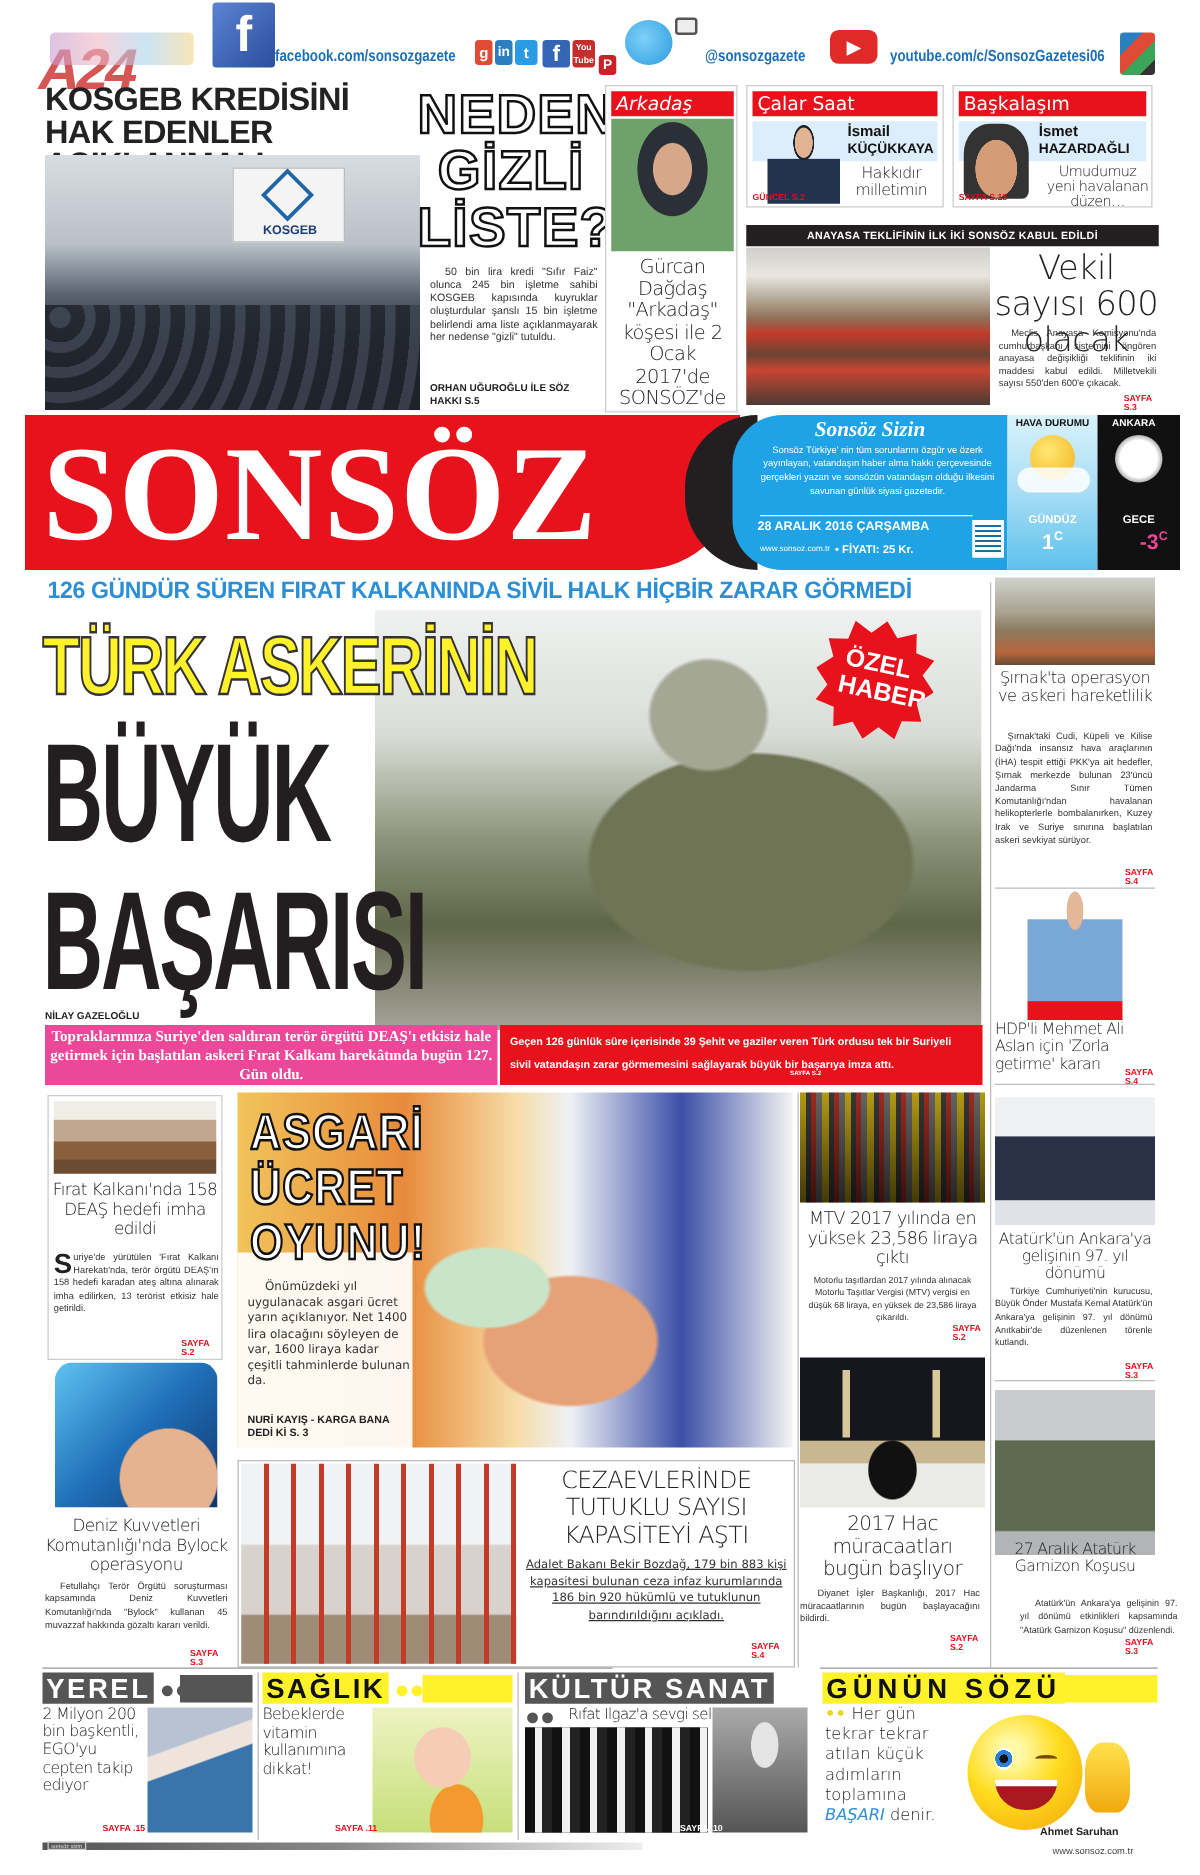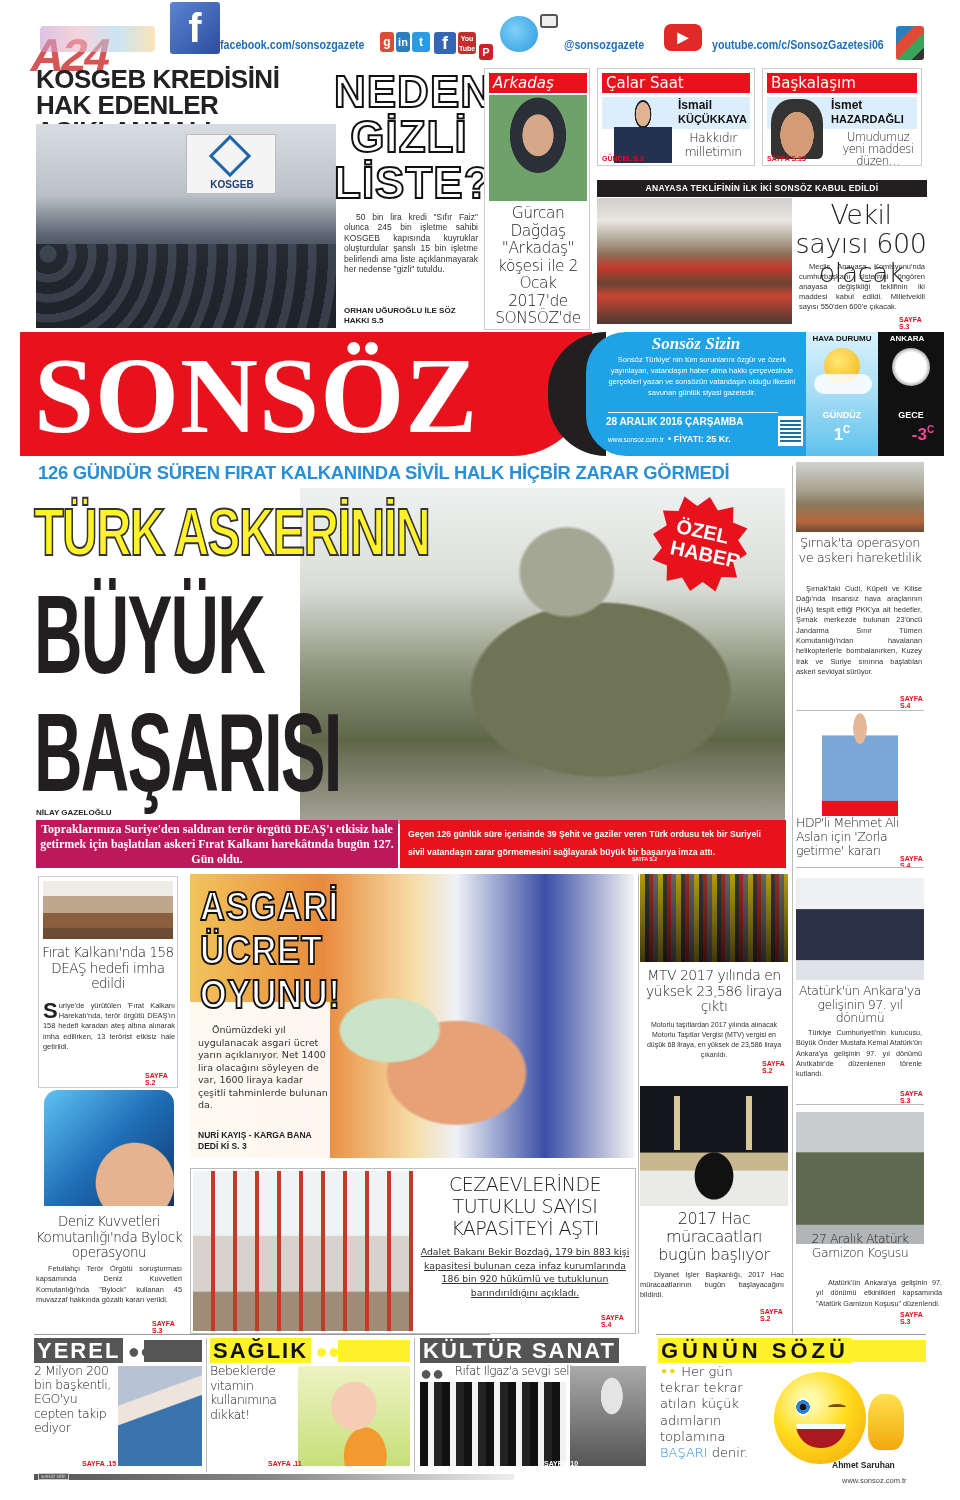--- a/index.html
+++ b/index.html
@@ -75,21 +75,21 @@
   <div class="abs" style="left:80px;top:44px;font:bold 11px/13px 'Liberation Sans',sans-serif;color:#111;">KÜÇÜKKAYA</div>
   <div class="abs thin-head" style="left:76px;top:62px;width:78px;font-size:12.5px;line-height:14px;">Hakkıdır milletimin</div>
   <div class="abs sayfa" style="left:4px;top:86px;">GÜNCEL S.2</div>
 </div>
 <div class="col-box" style="left:762px;top:68px;width:160px;height:98px;">
   <div class="col-tag" style="left:4px;top:4px;width:150px;">Başkalaşım</div>
   <div class="abs" style="left:4px;top:28px;width:150px;height:32px;background:#dceefb;"></div>
   <div class="photo" style="left:8px;top:30px;width:52px;height:60px;border-radius:40% 40% 10% 10%;background:radial-gradient(ellipse at 50% 60%,#d49b77 0 45%,#333 46%);"></div>
   <div class="abs" style="left:68px;top:30px;font:bold 12px/13px 'Liberation Sans',sans-serif;color:#111;">İsmet</div>
   <div class="abs" style="left:68px;top:44px;font:bold 11px/13px 'Liberation Sans',sans-serif;color:#111;">HAZARDAĞLI</div>
-  <div class="abs thin-head" style="left:72px;top:62px;width:86px;font-size:11.5px;line-height:12px;">Umudumuz yeni maddesi düzen…</div>
+  <div class="abs thin-head" style="left:72px;top:62px;width:86px;font-size:11.5px;line-height:12px;">Umudumuz yeni havalanan düzen…</div>
   <div class="abs sayfa" style="left:4px;top:86px;">SAYFA S.13</div>
 </div>
 
 <div class="abs" style="left:597px;top:180px;width:330px;height:150px;">
   <div class="abs" style="left:0;top:0;width:330px;height:17px;background:#231f20;color:#fff;text-align:center;font:bold 8.5px/17px 'Liberation Sans',sans-serif;letter-spacing:0.3px;">ANAYASA TEKLİFİNİN İLK İKİ SONSÖZ KABUL EDİLDİ</div>
   <div class="photo" style="left:0;top:18px;width:195px;height:126px;background:linear-gradient(180deg,#d0cfcb 0%,#e8e6e0 18%,#bcb4a5 30%,#8f6f57 45%,#c33a2b 55%,#6b4432 68%,#c84532 78%,#4c3a33 100%);"></div>
   <div class="abs thin-head" style="left:198px;top:20px;width:132px;font-size:27px;line-height:29px;">Vekil sayısı 600 olacak</div>
   <div class="abs body-txt" style="left:202px;top:82px;width:126px;font-size:7.5px;line-height:10px;text-indent:10px;">Meclis Anayasa Komisyonu'nda cumhurbaşkanı sistemini öngören anayasa değişikliği teklifinin iki maddesi kabul edildi. Milletvekili sayısı 550'den 600'e çıkacak.</div>
   <div class="abs sayfa" style="left:302px;top:136px;">SAYFA S.3</div>
 </div>
@@ -125,21 +125,21 @@
 <div class="abs" style="left:0;top:460px;width:790px;height:410px;">
   <div class="abs" style="left:38px;top:2px;width:740px;font:bold 19px/22px 'Liberation Sans',sans-serif;color:#2a8fd6;white-space:nowrap;letter-spacing:-0.3px;transform:scaleX(0.97);transform-origin:left;">126 GÜNDÜR SÜREN FIRAT KALKANINDA SİVİL HALK HİÇBİR ZARAR GÖRMEDİ</div>
   <div class="photo" style="left:300px;top:28px;width:485px;height:336px;background:radial-gradient(ellipse at 55% 25%,#a3a793 0 12%,transparent 13%),radial-gradient(ellipse at 62% 60%,#6e7455 0 30%,transparent 31%),linear-gradient(180deg,#eef1ef 0%,#d9dcd6 30%,#8c9278 55%,#5f6648 75%,#a6a39a 100%);"></div>
   <div class="abs" style="left:34px;top:34px;font:bold 66px/76px 'Liberation Sans',sans-serif;color:#fff22a;-webkit-text-stroke:2px #333;letter-spacing:-2px;transform:scaleX(0.74);transform-origin:left top;white-space:nowrap;">TÜRK ASKERİNİN</div>
   <div class="abs" style="left:34px;top:112px;font:bold 112px/126px 'Liberation Sans',sans-serif;color:#231f20;letter-spacing:-3px;transform:scaleX(0.6);transform-origin:left top;white-space:nowrap;">BÜYÜK</div>
   <div class="abs" style="left:34px;top:230px;font:bold 112px/126px 'Liberation Sans',sans-serif;color:#231f20;letter-spacing:-3px;transform:scaleX(0.6);transform-origin:left top;white-space:nowrap;">BAŞARISI</div>
   <div class="abs" style="left:652px;top:36px;width:96px;height:96px;background:#e8121d;clip-path:polygon(50% 0,61% 12%,76% 5%,79% 21%,95% 24%,88% 38%,100% 50%,88% 62%,95% 76%,79% 79%,76% 95%,61% 88%,50% 100%,39% 88%,24% 95%,21% 79%,5% 76%,12% 62%,0 50%,12% 38%,5% 24%,21% 21%,24% 5%,39% 12%);transform:rotate(12deg);">
     <div class="abs" style="left:20px;top:24px;width:56px;text-align:center;font:bold 20px/22px 'Liberation Sans',sans-serif;color:#fff;">ÖZEL HABER</div>
   </div>
   <div class="abs" style="left:36px;top:348px;font:bold 8px 'Liberation Sans',sans-serif;color:#231f20;">NİLAY GAZELOĞLU</div>
-  <div class="abs" style="left:36px;top:360px;width:362px;height:48px;background:#be185d;color:#fff;text-align:center;font:bold 12px/15px 'Liberation Serif',serif;padding:2px 2px;">Topraklarımıza Suriye'den saldıran terör örgütü DEAŞ'ı etkisiz hale getirmek için başlatılan askeri Fırat Kalkanı harekâtında bugün 127. Gün oldu.</div>
+  <div class="abs" style="left:36px;top:360px;width:362px;height:48px;background:#ec4899;color:#fff;text-align:center;font:bold 12px/15px 'Liberation Serif',serif;padding:2px 2px;">Topraklarımıza Suriye'den saldıran terör örgütü DEAŞ'ı etkisiz hale getirmek için başlatılan askeri Fırat Kalkanı harekâtında bugün 127. Gün oldu.</div>
   <div class="abs" style="left:400px;top:360px;width:386px;height:48px;background:#e8121d;padding:3px 8px;">
     <span style="font:bold 8.6px/12.4px 'Liberation Sans',sans-serif;color:#fff;">Geçen 126 günlük süre içerisinde 39 Şehit ve gaziler veren Türk ordusu tek bir Suriyeli sivil vatandaşın zarar görmemesini sağlayarak büyük bir başarıya imza attı.</span>
     <span class="abs" style="left:232px;top:36px;font:bold 5px 'Liberation Sans',sans-serif;color:#fff;">SAYFA S.2</span>
   </div>
 </div>
 
 <div class="vline" style="left:792px;top:466px;height:868px;"></div>
 <div class="abs" style="left:796px;top:462px;width:128px;height:262px;">
   <div class="photo" style="left:0;top:0;width:128px;height:70px;background:linear-gradient(180deg,#cfd2cf 0%,#a9a38f 40%,#8a7a5f 60%,#b7663c 85%,#6b4b33 100%);"></div>
   <div class="abs thin-head" style="left:0;top:74px;width:128px;font-size:13px;line-height:14.5px;">Şırnak'ta operasyon ve askeri hareketlilik</div>
@@ -258,21 +258,21 @@
 </div>
 
 <div class="abs" style="left:658px;top:1340px;width:268px;height:130px;">
   <div class="section-head" style="left:0;top:0;width:268px;">
     <span class="sec-letters" style="color:#111;background:#fff22a;padding:0 3px;letter-spacing:4px;">GÜNÜN SÖZÜ</span>
     <span style="color:#fff22a;font:bold 20px 'Liberation Sans',sans-serif;">●●</span>
     <span class="abs" style="left:186px;top:0;width:82px;height:22px;background:#fff22a;"></span>
   </div>
   <div class="abs" style="left:2px;top:24px;width:102px;font:300 13px/16.2px 'DejaVu Sans',sans-serif;color:#222;">
     <span style="color:#e8d81c;font-weight:bold;">•• </span><span>Her gün tekrar tekrar atılan küçük adımların toplamına</span>
-    <span style="color:#2a8fd6;">BAŞARI</span>
+    <span style="color:#2a8fd6;font-style:italic;">BAŞARI</span>
     <span>denir.</span>
   </div>
   <div class="abs" style="left:116px;top:32px;width:92px;height:92px;border-radius:50%;background:radial-gradient(circle at 38% 32%,#fff9a8 0 10%,#ffdc1e 45%,#f2a208 100%);">
     <div class="abs" style="left:22px;top:26px;width:14px;height:18px;border-radius:50%;background:radial-gradient(circle,#111 0 30%,#2a7fd8 31% 60%,#fff 61%);"></div>
     <div class="abs" style="left:54px;top:32px;width:18px;height:6px;border-top:3px solid #7a4a08;border-radius:50% 50% 0 0;"></div>
     <div class="abs" style="left:22px;top:52px;width:50px;height:24px;background:#a9191f;border-radius:0 0 40px 40px;border-top:5px solid #fff;"></div>
   </div>
   <div class="abs" style="left:210px;top:54px;width:36px;height:56px;border-radius:40% 40% 30% 30%;background:linear-gradient(180deg,#ffe14d,#f1a80e);"></div>
   <div class="abs" style="left:174px;top:120px;font:bold 8.5px 'Liberation Sans',sans-serif;color:#222;">Ahmet Saruhan</div>
 </div>

